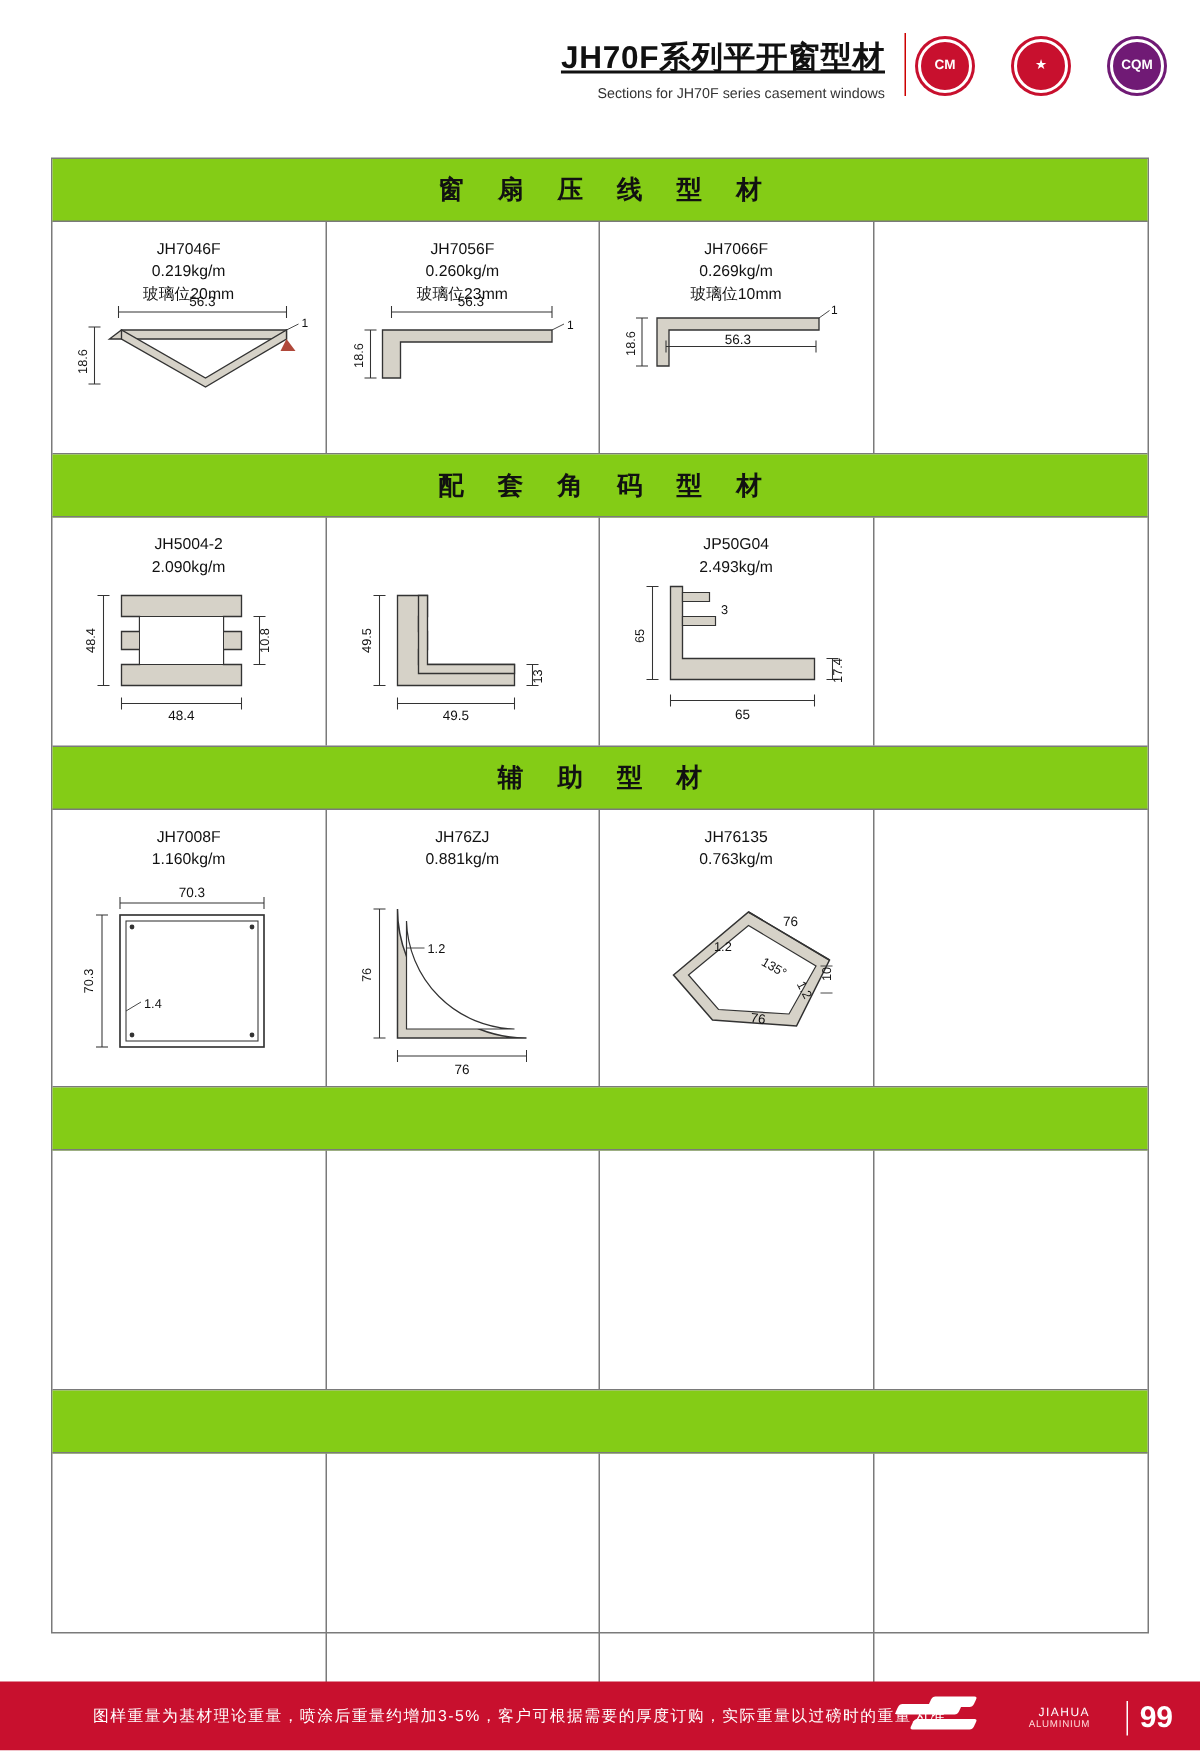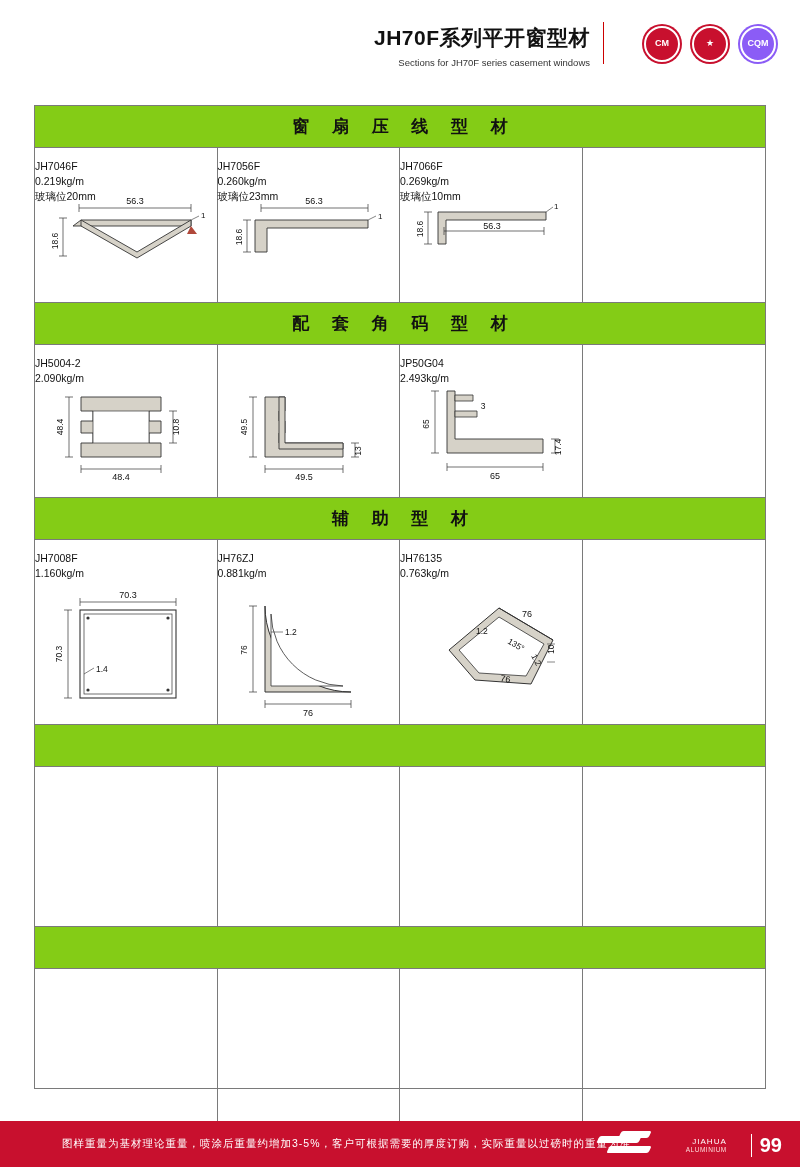--- a/index.html
+++ b/index.html
@@ -14,38 +14,39 @@
   
   .header{
     position:absolute;top:0;left:0;width:800px;height:88px;
   }
   .header-title-wrap{
     position:absolute;right:210px;top:24px;text-align:right;
   }
   .header-title{
     font-size:21px;font-weight:bold;letter-spacing:0.5px;color:#111;
     white-space:nowrap;
+    text-decoration:underline;
   }
   .header-sub{
     font-size:9.5px;color:#333;margin-top:5px;white-space:nowrap;
   }
   .header-divider{
     position:absolute;right:196px;top:22px;width:1px;height:42px;background:#c00;
   }
   .logos{
-    position:absolute;right:22px;top:24px;display:flex;gap:8px;align-items:flex-end;
+    position:absolute;right:22px;top:24px;display:flex;gap:24px;align-items:flex-end;
   }
   .logo{
     width:40px;height:40px;border-radius:50%;
     display:flex;align-items:center;justify-content:center;
     font-size:7px;font-weight:bold;color:#fff;text-align:center;line-height:1.05;
   }
   .logo-cm{background:#c8102e;}
   .logo-star{background:#c8102e;}
-  .logo-cqm{background:#8b5cf6;}
+  .logo-cqm{background:#701a75;}
   .logo-inner-ring{
     width:32px;height:32px;border:2px solid #fff;border-radius:50%;
     display:flex;align-items:center;justify-content:center;font-size:9px;
   }
   
   .sheet{
     position:absolute;left:34px;top:105px;width:732px;height:984px;
     border:1px solid #7a7a7a;box-sizing:border-box;
   }
   .band{
@@ -60,21 +61,21 @@
   .row{
     display:flex;border-bottom:1px solid #7a7a7a;box-sizing:border-box;
   }
   .row:last-child{border-bottom:none;}
   .cell{
     width:182.5px;border-right:1px solid #7a7a7a;box-sizing:border-box;
     position:relative;
   }
   .cell:last-child{border-right:none;}
   .cell-head{
-    text-align:left;padding-top:11px;line-height:1.45;font-size:10.5px;color:#111;
+    text-align:center;padding-top:11px;line-height:1.45;font-size:10.5px;color:#111;
   }
   .cell-head .code{font-size:10.5px;}
   .fig{
     position:absolute;left:0;right:0;bottom:6px;height:110px;
   }
   .fig svg{display:block;margin:0 auto;}
   .r1{height:155px;}
   .r2{height:153px;}
   .r3{height:185px;}
   .r4{height:160px;}

